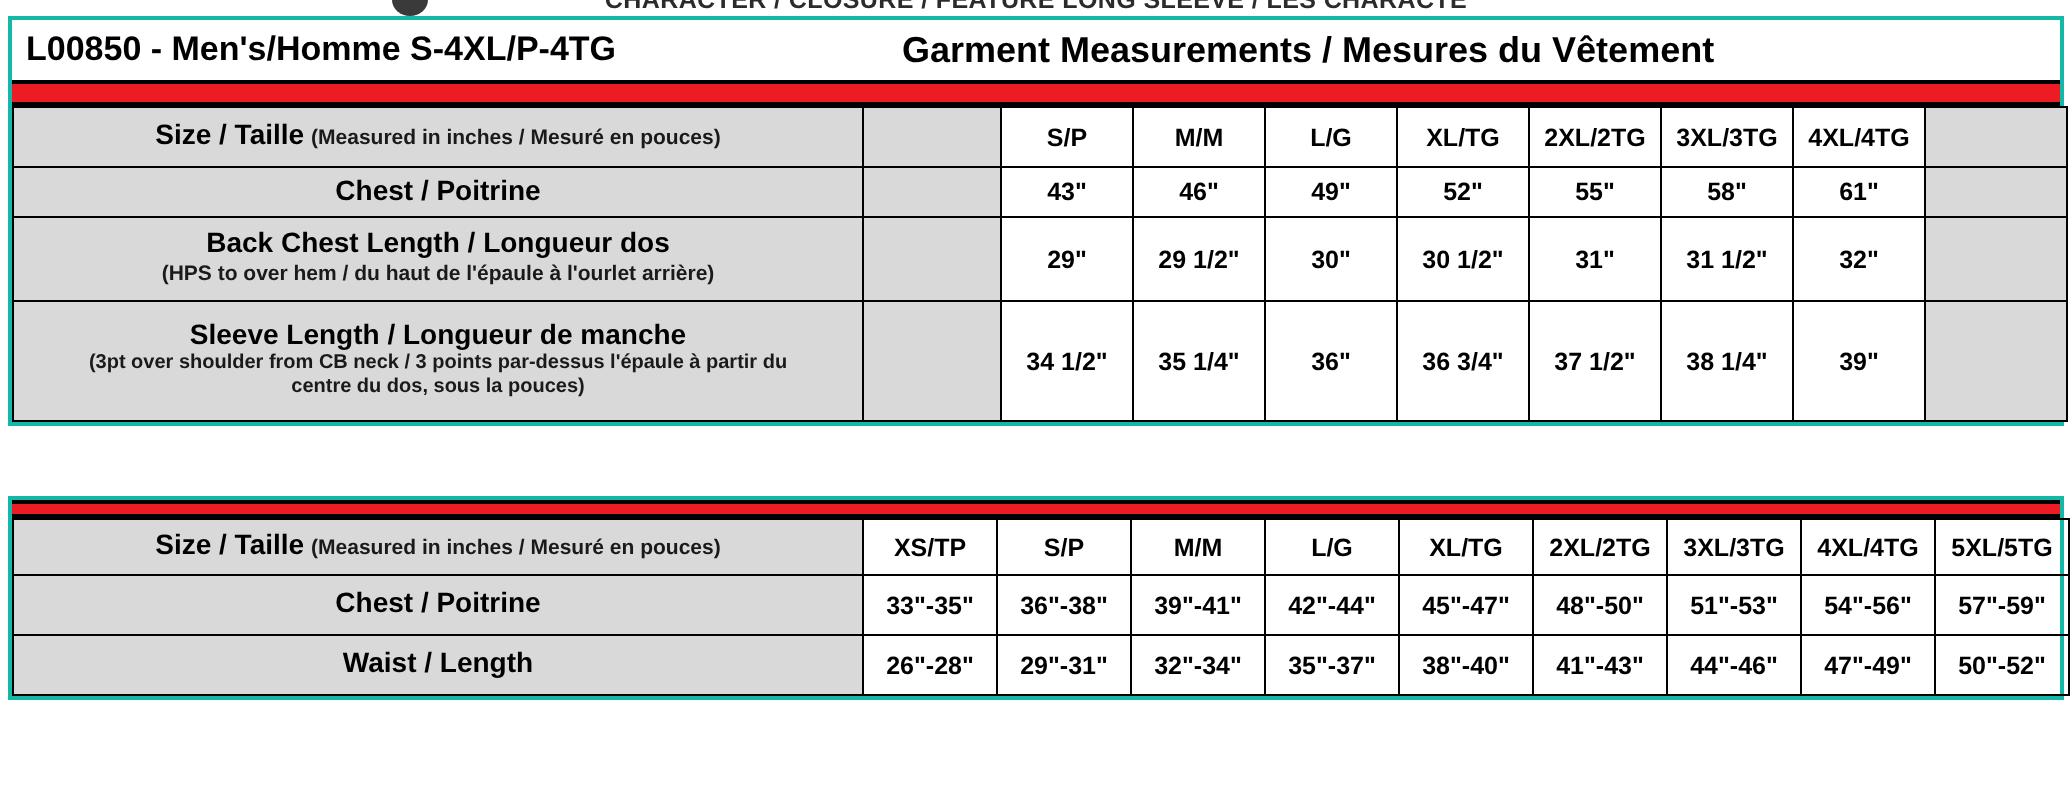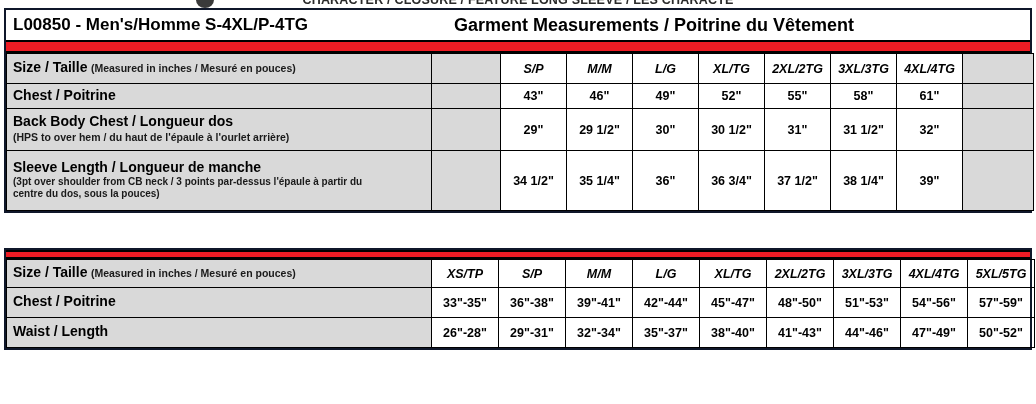--- a/index.html
+++ b/index.html
@@ -50,21 +50,21 @@
     height: 16px;
     border-radius: 50%;
     background: #3a3a3a;
   }
 
   
   .block {
     position: absolute;
     left: 4px;
     width: 1028px;
-    border: 2px solid #0f172a;
+    border: 2px solid #14b8a6;
     box-sizing: border-box;
     background: #fff;
   }
   #garment-block { top: 8px; }
   #body-block { top: 248px; }
 
   .title-bar {
     display: flex;
     align-items: center;
     height: 30px;
@@ -107,21 +107,21 @@
   table.meas td {
     border: 1px solid #000;
     box-sizing: border-box;
     font-size: 12.5px;
     font-weight: bold;
     text-align: center;
     vertical-align: middle;
     padding: 0;
   }
   table.meas td.label {
-    text-align: left;
+    text-align: center;
     padding: 3px 6px 4px 6px;
     line-height: 1.12;
   }
   td.label .main {
     font-size: 14px;
     font-weight: bold;
   }
   td.label .sub {
     font-size: 10.5px;
     font-weight: bold;
@@ -133,21 +133,20 @@
     color: #1a1a1a;
     display: block;
     line-height: 1.2;
   }
   .shade {
     background: #d9d9d9;
   }
   .hdr-cell {
     font-size: 13px;
     font-weight: bold;
-    font-style: italic;
   }
   .blank-col {
     background: #d9d9d9;
   }
 
   
   .g-c0 { width: 425px; }
   .g-c1 { width: 69px; }
   .g-cx { width: 66px; }
   .g-last { width: 71px; }
@@ -163,21 +162,21 @@
 
   <div class="top-cut">
     <div class="top-cut-logo"></div>
     <div class="top-cut-text">CHARACTER / CLOSURE / FEATURE LONG SLEEVE / LES CHARACTE</div>
   </div>
 
   <div class="block" id="garment-block">
 
     <div class="title-bar">
       <div class="title-left">L00850 - Men's/Homme S-4XL/P-4TG</div>
-      <div class="title-right">Garment Measurements / Poitrine du Vêtement</div>
+      <div class="title-right">Garment Measurements / Mesures du Vêtement</div>
     </div>
 
     <div class="red-bar"></div>
 
     <table class="meas">
       <colgroup>
         <col class="g-c0">
           <col class="g-c1">
           <col class="g-cx">
           <col class="g-cx">
@@ -215,21 +214,21 @@
           <td>49"</td>
           <td>52"</td>
           <td>55"</td>
           <td>58"</td>
           <td>61"</td>
           <td class="shade blank-col"></td>
         </tr>
 
         <tr style="height:42px;">
           <td class="label shade">
-            <span class="main">Back Body Chest / Longueur dos</span><br>
+            <span class="main">Back Chest Length / Longueur dos</span><br>
             <span class="sub">(HPS to over hem  / du haut de l'épaule à l'ourlet arrière)</span>
           </td>
           <td class="shade blank-col"></td>
           <td>29"</td>
           <td>29 1/2"</td>
           <td>30"</td>
           <td>30 1/2"</td>
           <td>31"</td>
           <td>31 1/2"</td>
           <td>32"</td>

